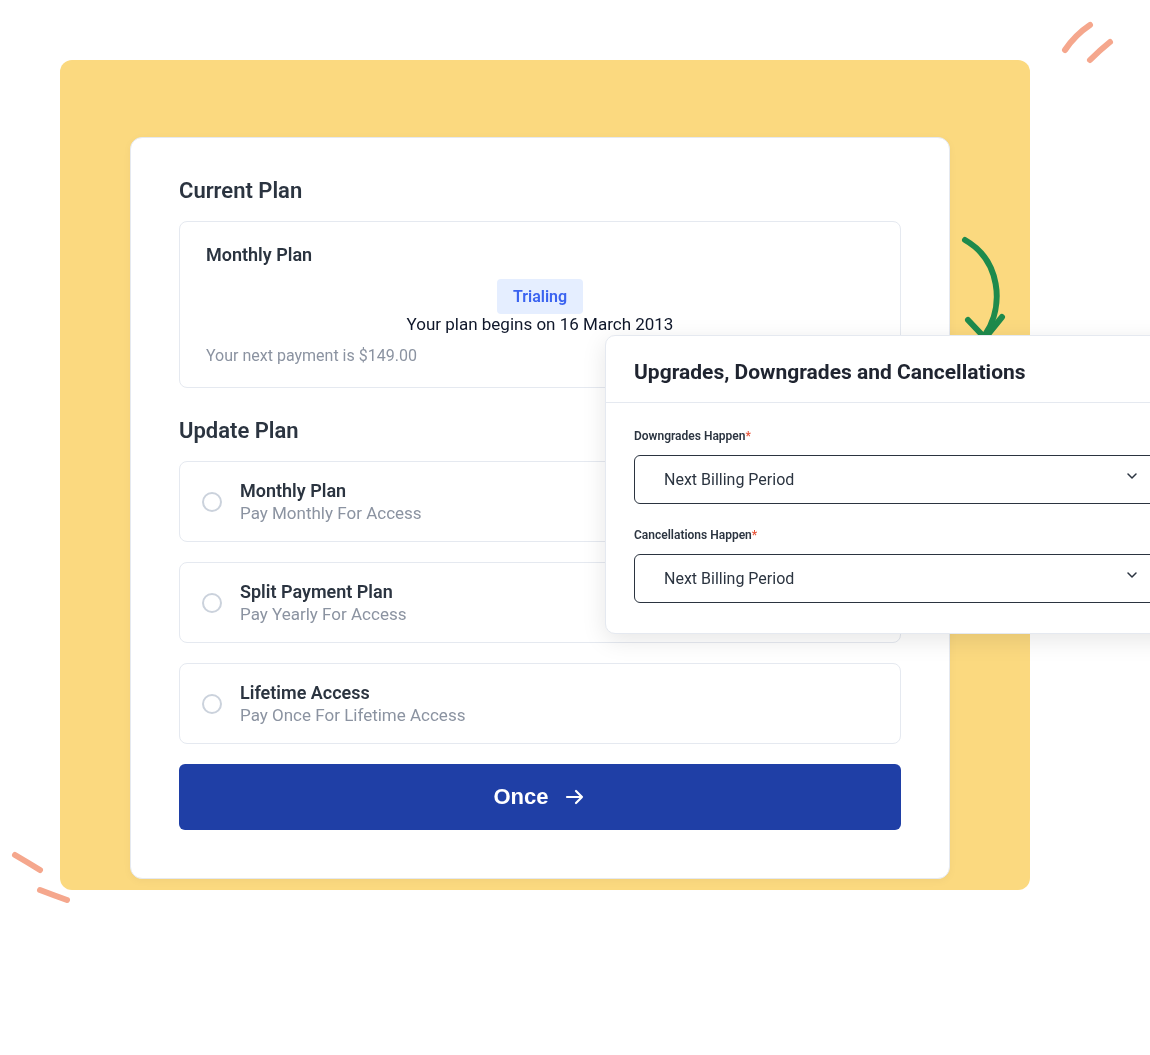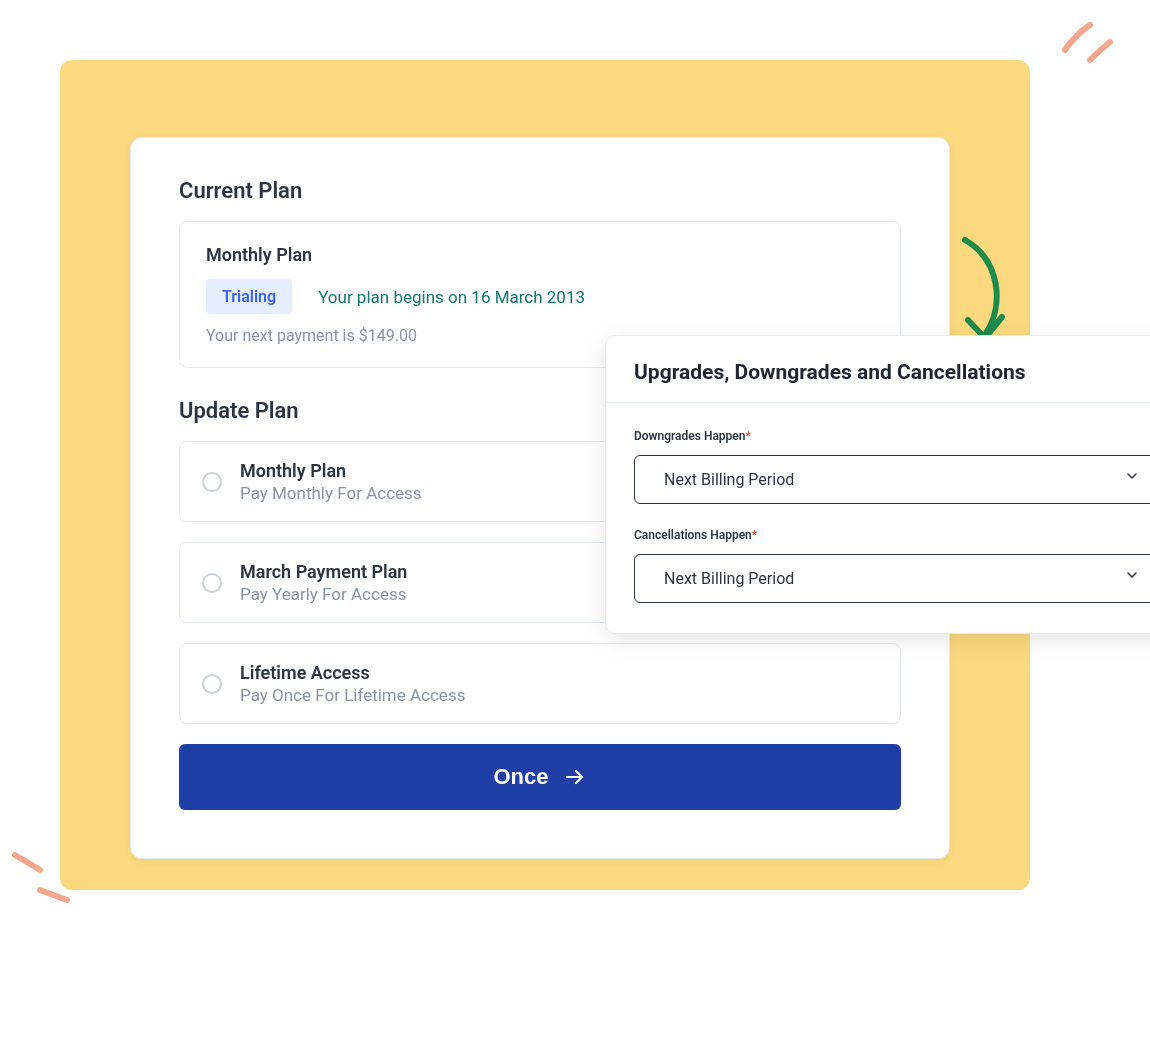--- a/index.html
+++ b/index.html
@@ -45,33 +45,34 @@
   }
   .plan-name {
     font-size: 18px;
     font-weight: 600;
     color: #2B3440;
     margin-bottom: 14px;
   }
   .status-row {
     display: flex;
     align-items: center;
-    gap: 26px;
+    gap: 0;
     margin-bottom: 12px;
+    flex-direction: column;
   }
   .badge {
     background: #E5EEFF;
     color: #3B63F0;
     font-weight: 600;
     font-size: 16px;
     padding: 8px 16px;
     border-radius: 4px;
   }
   .plan-text {
-    color: #0f766e;
+    color: #0f172a;
     font-size: 17px;
   }
   .payment-text {
     color: #8B93A1;
     font-size: 16px;
   }
   .option {
     border: 1px solid #E5E9F0;
     border-radius: 8px;
     padding: 18px 22px;
@@ -205,21 +206,21 @@
     <span class="radio"></span>
     <div>
       <div class="option-title">Monthly Plan</div>
       <div class="option-sub">Pay Monthly For Access</div>
     </div>
   </div>
 
   <div class="option">
     <span class="radio"></span>
     <div>
-      <div class="option-title">March Payment Plan</div>
+      <div class="option-title">Split Payment Plan</div>
       <div class="option-sub">Pay Yearly For Access</div>
     </div>
   </div>
 
   <div class="option">
     <span class="radio"></span>
     <div>
       <div class="option-title">Lifetime Access</div>
       <div class="option-sub">Pay Once For Lifetime Access</div>
     </div>

